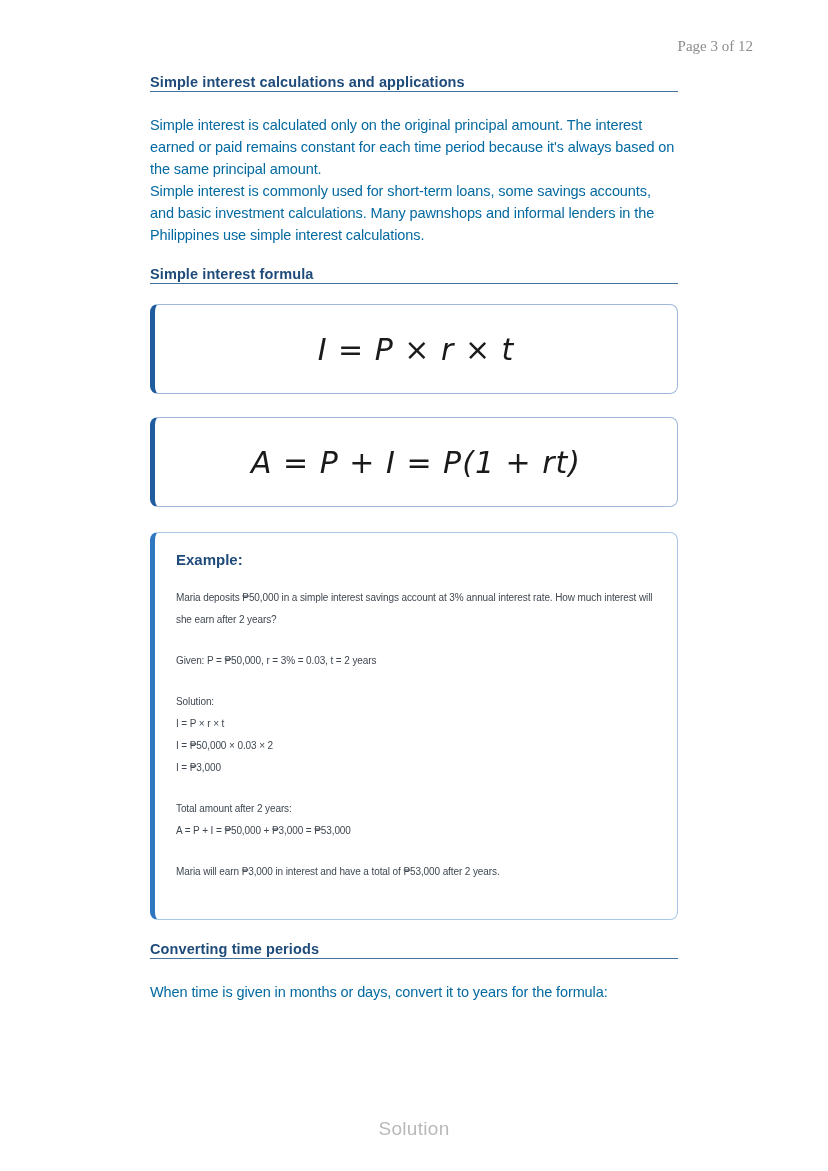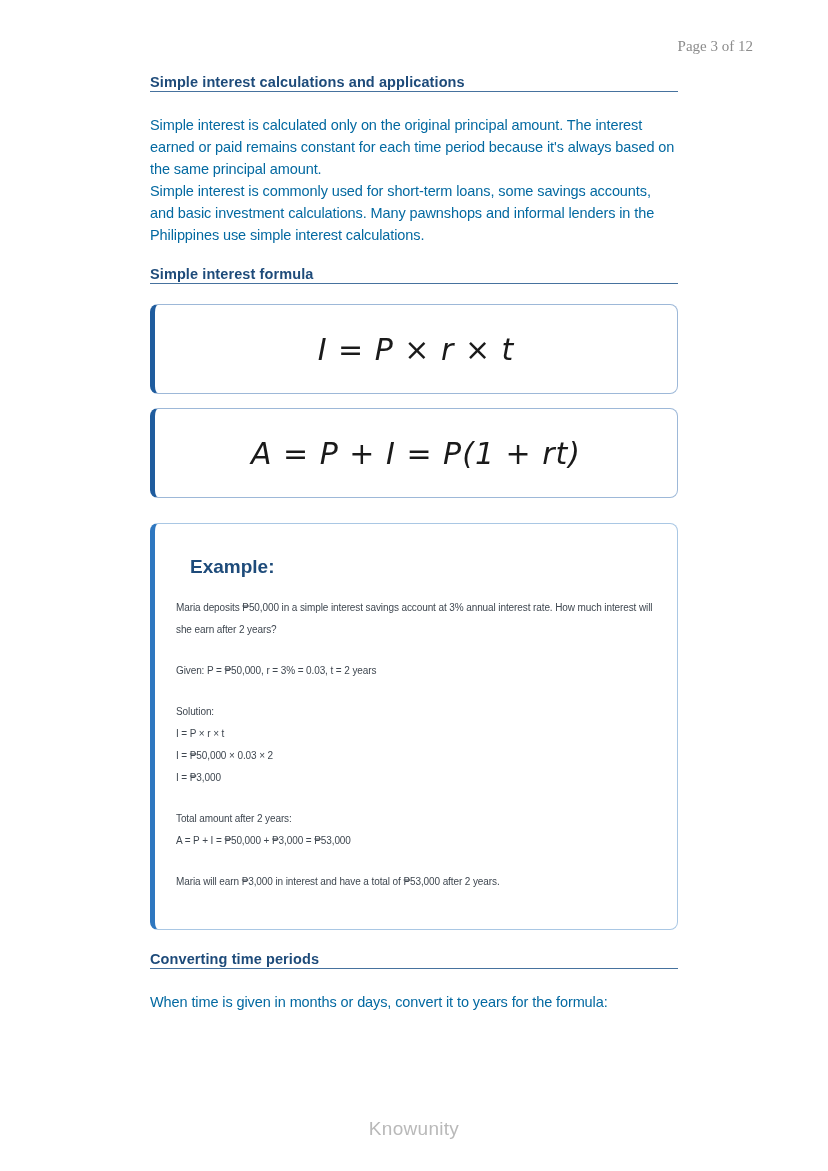--- a/index.html
+++ b/index.html
@@ -41,21 +41,21 @@
     font-size: 14.5px;
     line-height: 22px;
     margin: 0;
     color: #0369a1;
     letter-spacing: -0.1px;
   }
   .mt-22 { margin-top: 22px; }
   .mt-15 { }
   .mt-21 { margin-top: 21px; }
   .mt-20 { margin-top: 20px; }
-  .mt-18 { margin-top: 14px; }
+  .mt-18 { margin-top: 23px; }
   .mt-25 { margin-top: 25px; }
   .formula-box {
     height: 90px;
     border: 1px solid #9db8d8;
     border-left: 5px solid #1f5c9e;
     border-radius: 8px;
     display: flex;
     align-items: center;
     justify-content: center;
     background: #ffffff;
@@ -69,23 +69,23 @@
   }
   .example-box {
     border: 1px solid #a9c7e4;
     border-left: 5px solid #2e77c0;
     border-radius: 8px;
     padding: 18px 21px 36px 21px;
     background: #ffffff;
   }
   .example-label {
     color: #1e4b7a;
-    font-size: 19px;
+    font-size: 15px;
     font-weight: bold;
-    margin: 14px;
+    margin: 0;
   }
   .example-para {
     font-size: 10px;
     line-height: 22px;
     margin: 19px 0 0 0;
     color: #3f4750;
     letter-spacing: -0.1px;
   }
   .pre-lines { white-space: pre-line; }
   .footer-brand {
@@ -135,13 +135,13 @@
 A = P + I = ₱50,000 + ₱3,000 = ₱53,000</p>
     <p class="example-para">Maria will earn ₱3,000 in interest and have a total of ₱53,000 after 2 years.</p>
   </div>
 
   <h2 class="section-title mt-22">Converting time periods</h2>
 
   <p class="body-para mt-22">When time is given in months or days, convert it to years for the formula:</p>
 
 </div>
 
-<div class="footer-brand">Knowunity</div>
+<div class="footer-brand">Solution</div>
 
 </body></html>

